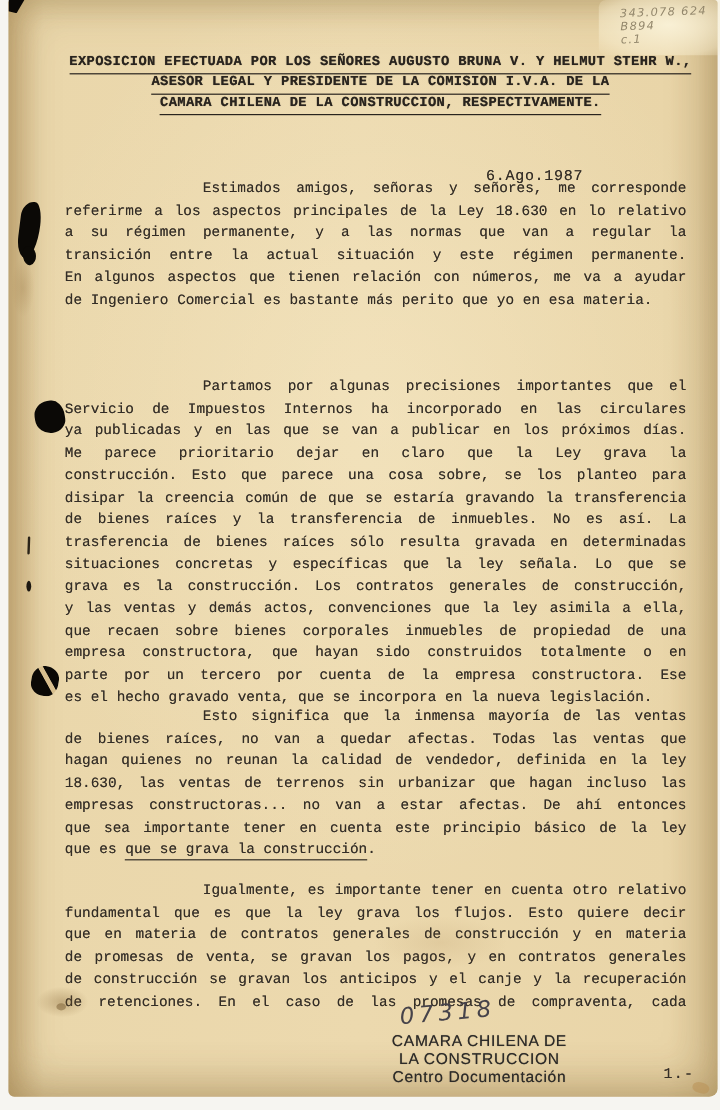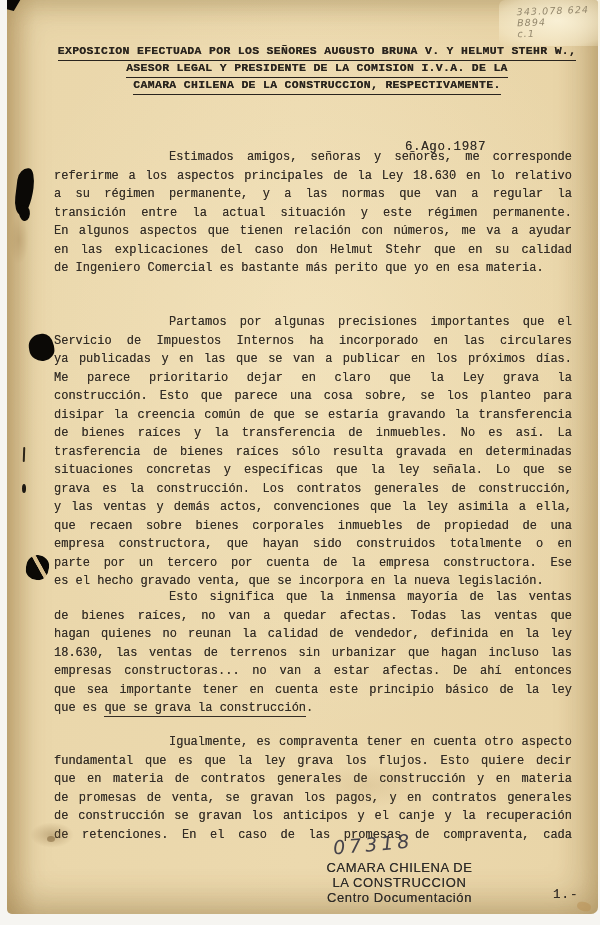--- a/index.html
+++ b/index.html
@@ -176,21 +176,20 @@
   </div>
 
   <div class="doc-date ink">6.Ago.1987</div>
 
   <div class="para p1 ink">
     <div class="tline j indent">Estimados amigos, señoras y señores, me corresponde</div>
     <div class="tline j">referirme a los aspectos principales de la Ley 18.630 en lo relativo</div>
     <div class="tline j">a su régimen permanente, y a las normas que van a regular la</div>
     <div class="tline j">transición entre la actual situación y este régimen permanente.</div>
     <div class="tline j">En algunos aspectos que tienen relación con números, me va a ayudar</div>
-    <div class="tline j">en las explicaciones del caso don Helmut Stehr que en su calidad</div>
     <div class="tline">de Ingeniero Comercial es bastante más perito que yo en esa materia.</div>
   </div>
 
   <div class="para p2 ink">
     <div class="tline j indent">Partamos por algunas precisiones importantes que el</div>
     <div class="tline j">Servicio de Impuestos Internos ha incorporado en las circulares</div>
     <div class="tline j">ya publicadas y en las que se van a publicar en los próximos días.</div>
     <div class="tline j">Me parece prioritario dejar en claro que la Ley grava la</div>
     <div class="tline j">construcción. Esto que parece una cosa sobre, se los planteo para</div>
     <div class="tline j">disipar la creencia común de que se estaría gravando la transferencia</div>
@@ -209,21 +208,21 @@
     <div class="tline j indent">Esto significa que la inmensa mayoría de las ventas</div>
     <div class="tline j">de bienes raíces, no van a quedar afectas. Todas las ventas que</div>
     <div class="tline j">hagan quienes no reunan la calidad de vendedor, definida en la ley</div>
     <div class="tline j">18.630, las ventas de terrenos sin urbanizar que hagan incluso las</div>
     <div class="tline j">empresas constructoras... no van a estar afectas. De ahí entonces</div>
     <div class="tline j">que sea importante tener en cuenta este principio básico de la ley</div>
     <div class="tline"><span>que es </span><span class="uline">que se grava la construcción</span><span>.</span></div>
   </div>
 
   <div class="para p4 ink">
-    <div class="tline j indent">Igualmente, es compraventa tener en cuenta otro aspecto</div>
+    <div class="tline j indent">Igualmente, es importante tener en cuenta otro relativo</div>
     <div class="tline j">fundamental que es que la ley grava los flujos. Esto quiere decir</div>
     <div class="tline j">que en materia de contratos generales de construcción y en materia</div>
     <div class="tline j">de promesas de venta, se gravan los pagos, y en contratos generales</div>
     <div class="tline j">de construcción se gravan los anticipos y el canje y la recuperación</div>
     <div class="tline j">de retenciones. En el caso de las promesas de compraventa, cada</div>
   </div>
 
   <div class="hw-number">07318</div>
 
   <div class="stamp">

